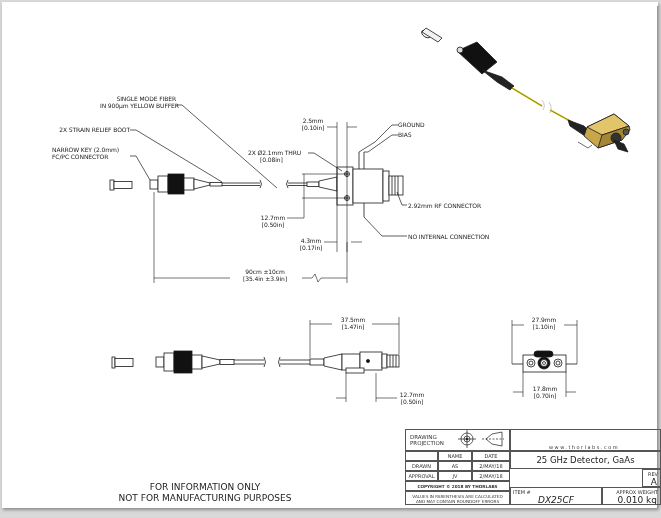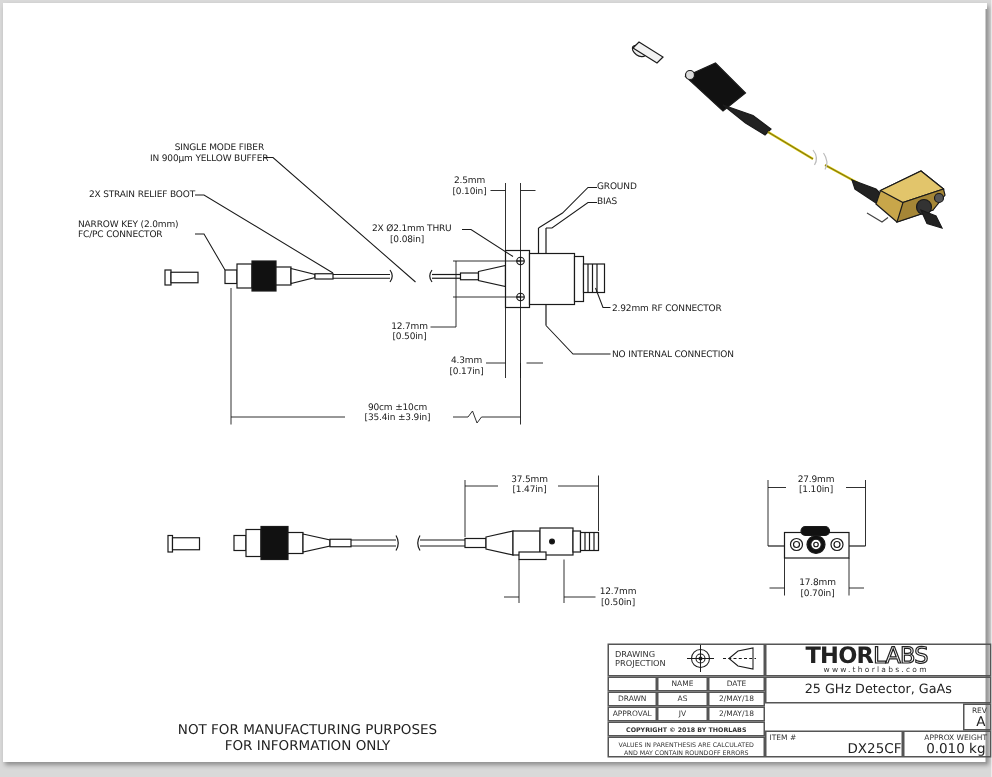--- a/index.html
+++ b/index.html
@@ -259,22 +259,22 @@
   <div class="lbl c" style="left:526px; top:314px; width:32px;">
     <div>27.9mm</div>
     <div>[1.10in]</div>
   </div>
   <div class="lbl c" style="left:527px; top:383px; width:32px;">
     <div>17.8mm</div>
     <div>[0.70in]</div>
   </div>
 
   <div class="notice">
+    <div>FOR INFORMATION ONLY</div>
     <div>NOT FOR MANUFACTURING PURPOSES</div>
-    <div>FOR INFORMATION ONLY</div>
   </div>
 
   <div class="tb">
 
     <div class="cell" style="left:0; top:0; width:105px; height:22px;">
       <div class="small" style="position:absolute; left:4px; top:4px; font-size:5.5px;">
         <div>DRAWING</div>
         <div>PROJECTION</div>
       </div>
     </div>
@@ -297,28 +297,25 @@
     </div>
 
     <div class="cell" style="left:105px; top:0; width:151px; height:22px;"></div>
     <div class="cell mid" style="left:105px; top:22px; width:151px; height:18px; text-align:center; line-height:17px; font-size:8.5px;">25 GHz Detector, GaAs</div>
     <div class="cell" style="left:237px; top:40px; width:19px; height:18px;">
       <div class="small" style="position:absolute; right:2px; top:1px;">REV</div>
       <div class="mid" style="position:absolute; right:3px; top:7px; font-size:9px;">A</div>
     </div>
     <div class="cell" style="left:105px; top:58px; width:92px; height:18px;">
       <div class="small" style="position:absolute; left:2px; top:1px;">ITEM #</div>
-      <div class="mid" style="position:absolute; left:0; right:0; top:7px; text-align:right; font-size:9px;">DX25CF</div>
+      <div class="mid" style="position:absolute; left:0; right:0; top:7px; text-align:center; font-size:9px;font-style:italic;">DX25CF</div>
     </div>
     <div class="cell" style="left:197px; top:58px; width:59px; height:18px;">
       <div class="small" style="position:absolute; right:2px; top:1px;">APPROX WEIGHT</div>
       <div class="mid" style="position:absolute; right:3px; top:7px; font-size:9px;">
         <span>0.010</span>
         <span>kg</span>
       </div>
     </div>
   </div>
 
-  <div class="logo">
-    <span>THOR</span><span class="labs">LABS</span>
-  </div>
   <div class="logo-url">www.thorlabs.com</div>
 </div>
 
 </body></html>

